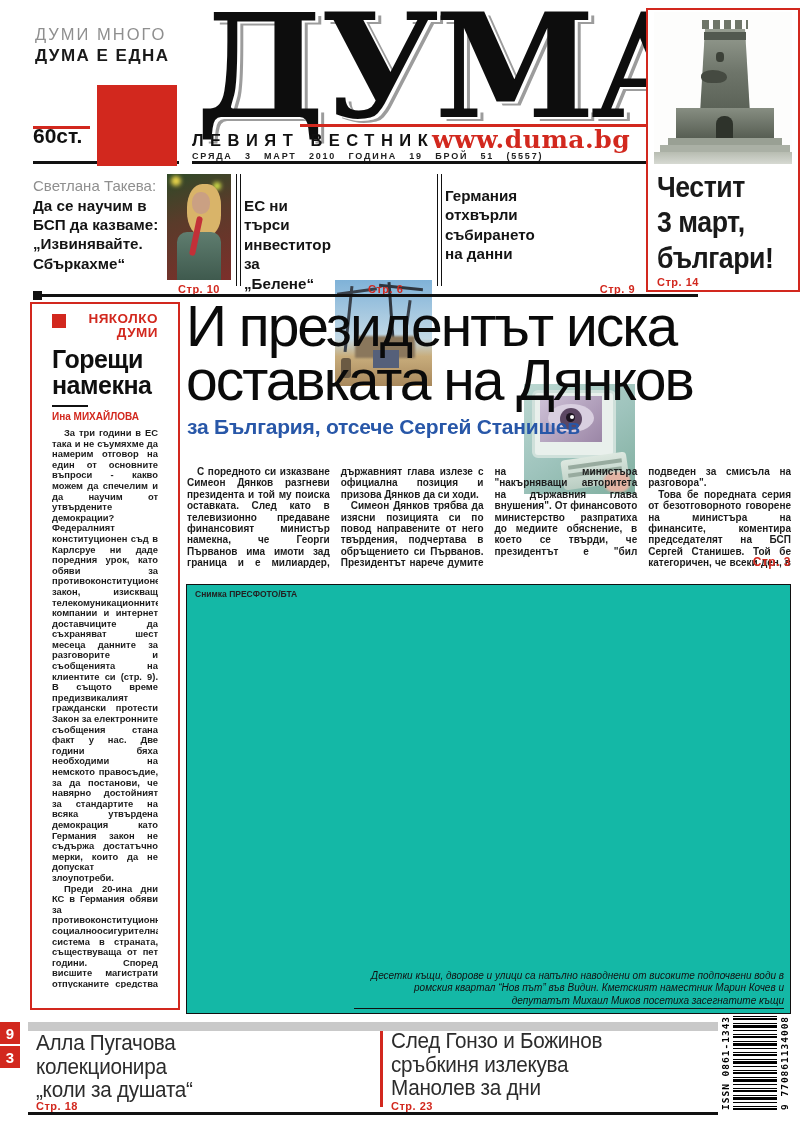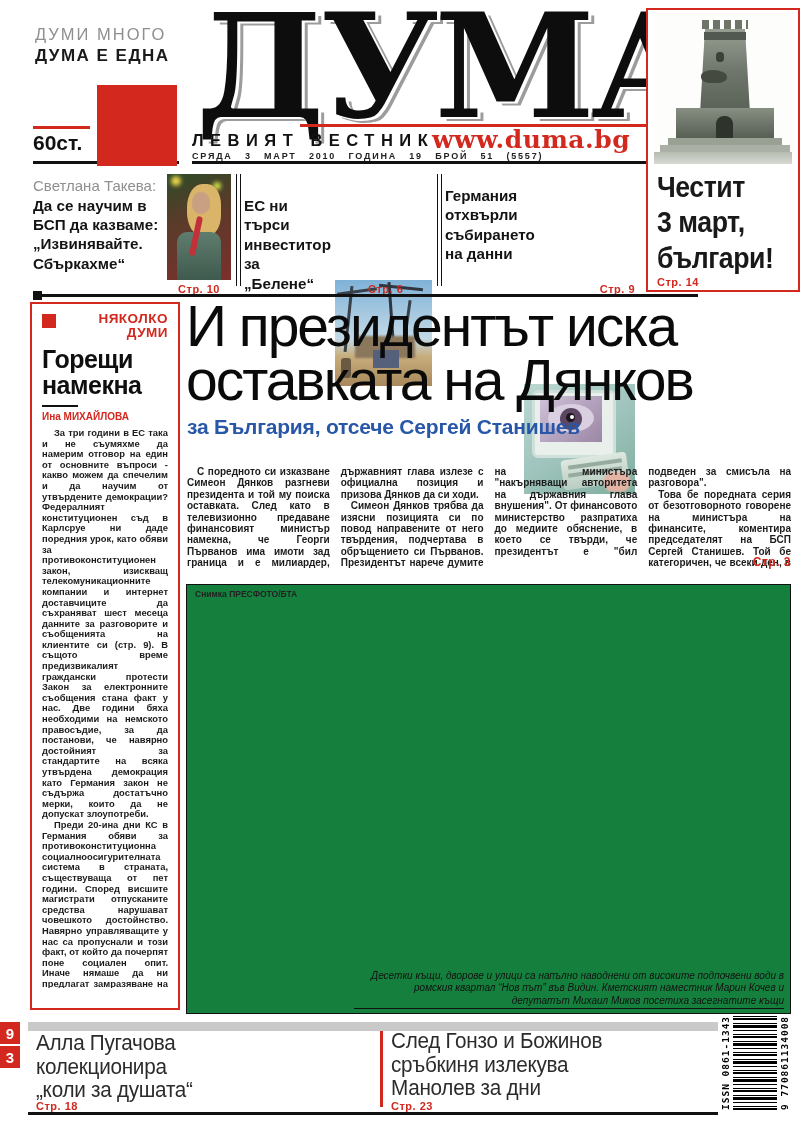--- a/index.html
+++ b/index.html
@@ -16,53 +16,53 @@
   .website{font-family:"DejaVu Serif",serif;font-weight:bold;font-size:25px;color:#d2281e;letter-spacing:.5px;}
   .slogan1{font-size:16.5px;letter-spacing:2px;color:#8f8f8f;}
   .slogan2{font-size:17px;font-weight:bold;letter-spacing:1.5px;color:#1a1a1a;}
   .price{font-size:21px;font-weight:bold;color:#111;}
   .teaser-kicker{font-size:15px;color:#8f8f8f;line-height:1.3;}
   .teaser-title{font-size:15.2px;font-weight:bold;color:#141414;line-height:1.28;}
   .vdiv{width:3px;border-left:1.5px solid #111;border-right:1.5px solid #111;}
   .photo{overflow:hidden;position:relative;background:#ddd;}
   .cond{transform:scaleX(.92);transform-origin:left top;}
   .holiday-line{font-size:29px;font-weight:bold;color:#191919;line-height:1.22;letter-spacing:-.5px;}
-  .opinion-box{border:2.5px solid #d2281e;box-sizing:border-box;padding:8px 10px;}
+  .opinion-box{border:2.5px solid #d2281e;box-sizing:border-box;padding:8px 20px;}
   .op-section{font-size:13.5px;font-weight:bold;color:#d2281e;line-height:1.05;text-align:right;letter-spacing:.5px;}
   .op-title{font-size:25px;font-weight:bold;line-height:1.04;color:#0f0f0f;letter-spacing:-.5px;}
   .op-author{font-size:10px;font-weight:bold;color:#d2281e;}
   .op-body p{margin:0;text-indent:12px;font-size:9.4px;font-weight:bold;line-height:10.6px;
              text-align:justify;color:#1c1c1c;}
   .headline{font-size:57px;font-weight:normal;line-height:54px;letter-spacing:-2px;color:#0a0a0a;}
   .subhead{font-size:21px;font-weight:bold;line-height:23px;color:#2857a8;letter-spacing:-.2px;}
   .lead-cols{column-count:4;column-gap:11px;height:114px;overflow:hidden;}
   .lead-cols p{margin:0;text-indent:10px;font-size:10px;font-weight:bold;line-height:11.4px;
                text-align:justify;color:#1c1c1c;}
-  .photo-frame{border:1.5px solid #111;box-sizing:border-box;background:#15803d;}
+  .photo-frame{border:1.5px solid #111;box-sizing:border-box;background:#14b8a6;}
   .credit{font-size:8.5px;font-weight:bold;color:#222;}
   .caption{font-size:10px;font-style:italic;line-height:12.5px;text-align:right;color:#111;
            border-bottom:1px solid #111;padding-bottom:1px;}
   .bstrip-title{font-size:22.5px;line-height:23.5px;color:#2c2c2c;letter-spacing:-.3px;}
   .marker{width:20px;height:22px;background:#d2281e;color:#fff;font-weight:bold;font-size:15px;
           display:flex;align-items:center;justify-content:center;}
   .barcode-wrap{transform:rotate(-90deg);}
   .barcode-txt{font-family:"DejaVu Sans Mono",monospace;font-size:9.5px;font-weight:bold;letter-spacing:1px;color:#000;white-space:nowrap;}
   .bars{height:44px;background:repeating-linear-gradient(90deg,#000 0 2px,#fff 2px 3px,#000 3px 4px,#fff 4px 7px,#000 7px 8px,#fff 8px 10px,#000 10px 13px,#fff 13px 14px,#000 14px 15px,#fff 15px 18px);}
   .shape{position:absolute;}
 </style>
 </head>
 <body>
 
 <div class="page">
 
   <div class="abs slogan1" style="left:35px;top:25px;">ДУМИ МНОГО</div>
   <div class="abs slogan2" style="left:35px;top:46px;">ДУМА Е ЕДНА</div>
 
   <div class="abs rule-red" style="left:33px;top:126px;width:57px;height:3px;"></div>
-  <div class="abs price" style="left:33px;top:131px;">60ст.</div>
+  <div class="abs price" style="left:33px;top:124px;">60ст.</div>
   <div class="abs rule-black" style="left:33px;top:161px;width:146px;height:3px;"></div>
   <div class="abs" style="left:97px;top:85px;width:80px;height:81px;background:#d2281e;z-index:2;"></div>
 
   <div class="abs masthead" style="left:196px;top:-6px;">ДУМА</div>
   <div class="abs" style="left:697px;top:15px;font-size:25px;color:#222;">®</div>
 
   <div class="abs rule-red" style="left:300px;top:124px;width:398px;height:3px;"></div>
   <div class="abs tagline" style="left:192px;top:131px;">ЛЕВИЯТ ВЕСТНИК</div>
   <div class="abs website" style="left:432px;top:125px;">www.duma.bg</div>
   <div class="abs dateline" style="left:192px;top:151px;">СРЯДА 3 МАРТ 2010 ГОДИНА 19 БРОЙ 51 (5557)</div>

